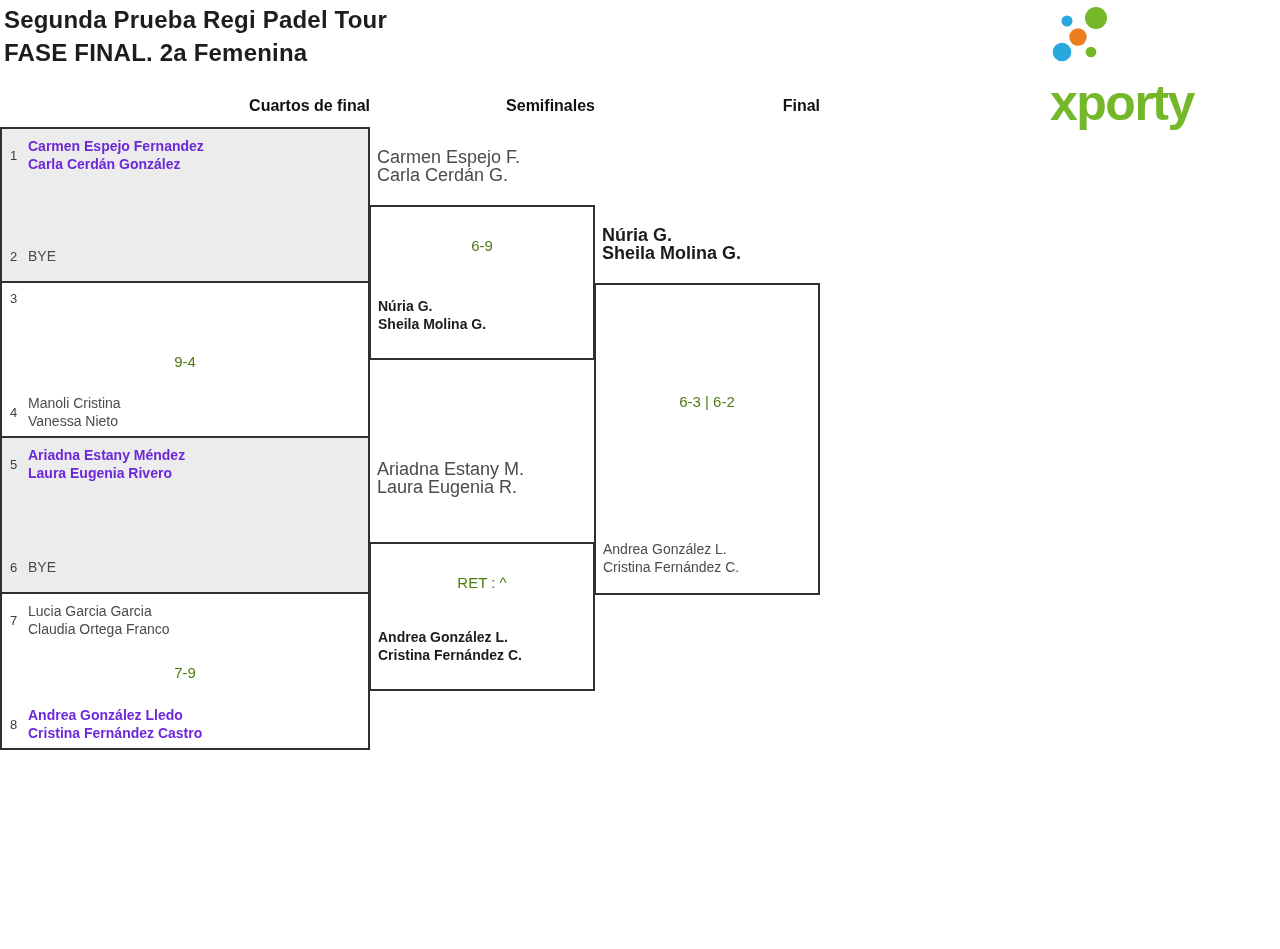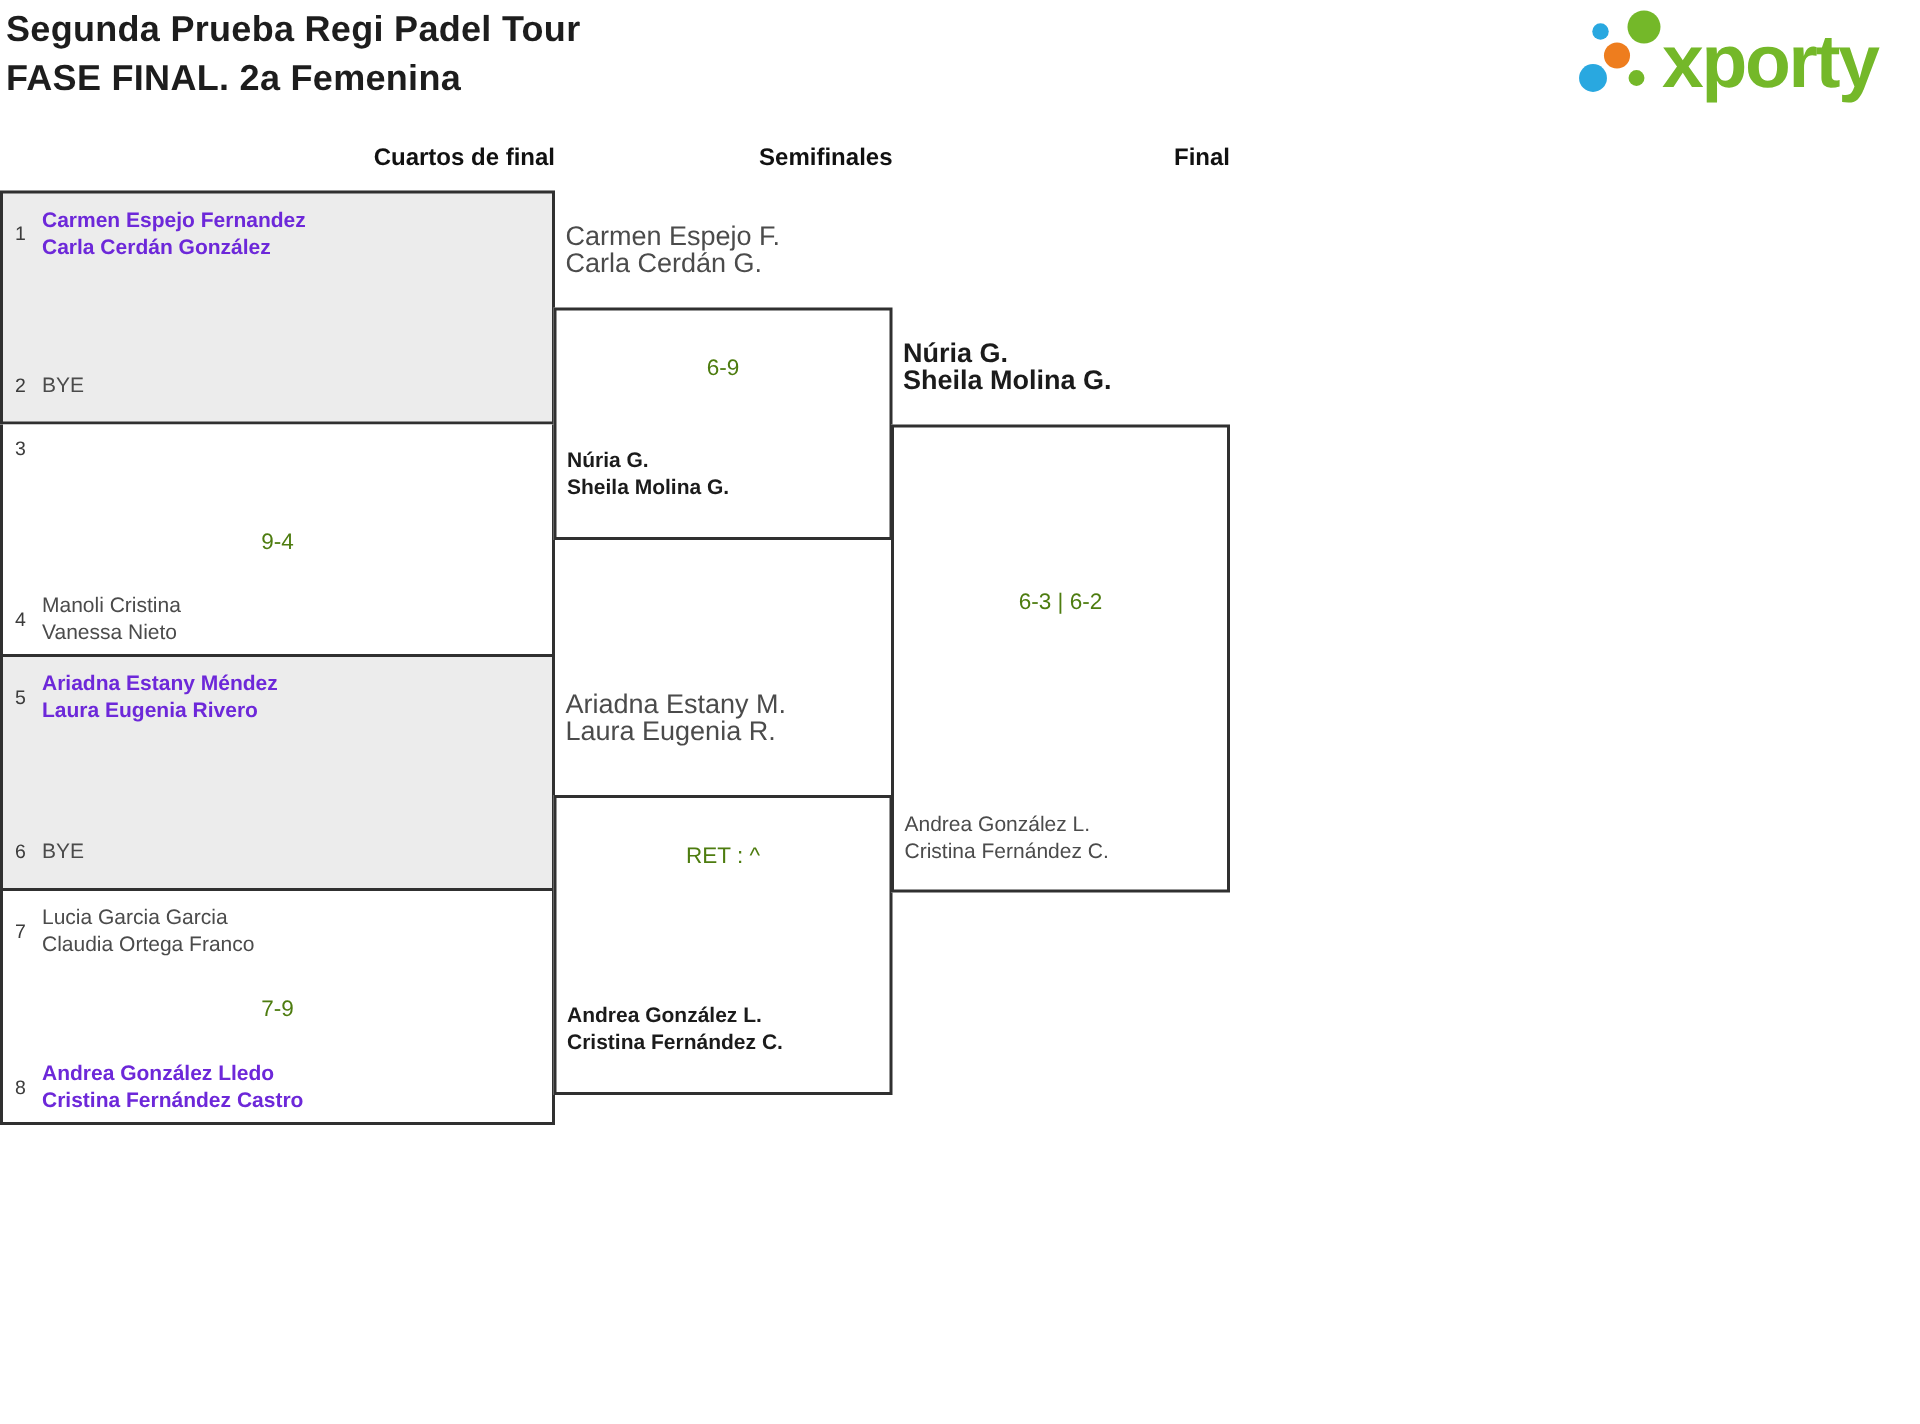--- a/index.html
+++ b/index.html
@@ -13,20 +13,21 @@
   
   .title{
     position:absolute;left:4px;top:3px;
     font-size:24px;font-weight:bold;line-height:33px;
     color:#1d1d1d;letter-spacing:0.2px;
   }
   .logo{
     position:absolute;left:1050px;top:4px;
     display:flex;align-items:flex-start;
     cursor:pointer;
+    flex-direction:column;
   }
   .logo-text{
     font-size:50px;font-weight:bold;letter-spacing:-1.5px;
     line-height:62px;margin-left:0px;margin-top:6px;
     color:#74b829;
   }
   
   .col-h{
     position:absolute;top:97px;
     text-align:right;font-weight:bold;font-size:16px;color:#111;
@@ -40,21 +41,21 @@
     border:2px solid #303030;background:#ffffff;
   }
   .match.shaded{background:#ececec;}
   .qf{left:0;width:370px;}
   #qf1{top:127px;height:156px;}
   #qf2{top:283px;height:155px;border-top:none;}
   #qf3{top:438px;height:156px;border-top:none;}
   #qf4{top:594px;height:156px;border-top:none;}
   .sf{left:369px;width:226px;}
   #sf1{top:205px;height:155px;}
-  #sf2{top:530px;height:200px;}
+  #sf2{top:542px;height:149px;}
   #final-box{left:594px;width:226px;top:283px;height:312px;}
   
   .team{
     position:absolute;left:8px;right:6px;
     display:flex;align-items:center;gap:7px;
   }
   .team.top{top:8px;}
   .team.bottom{bottom:6px;}
   .team.bottom.single{bottom:16px;}
   .seed{font-size:13px;color:#3c3c3c;min-width:11px;}

